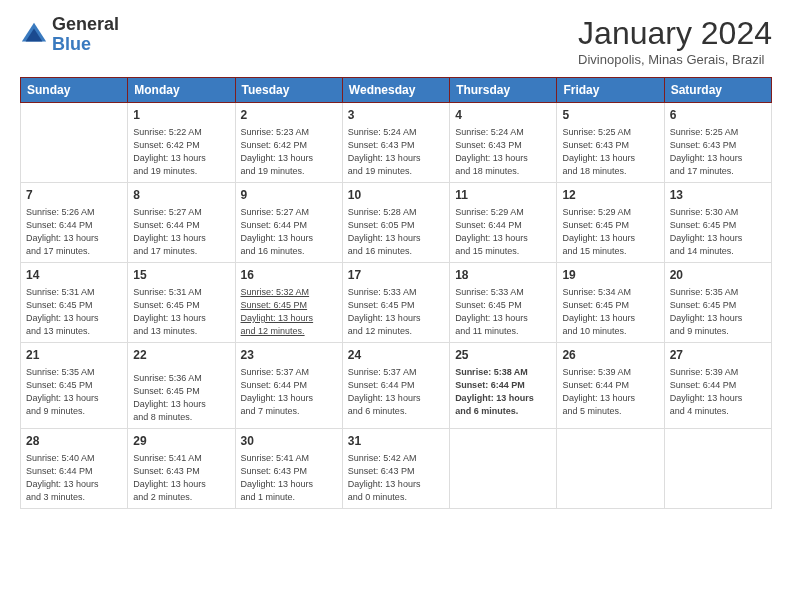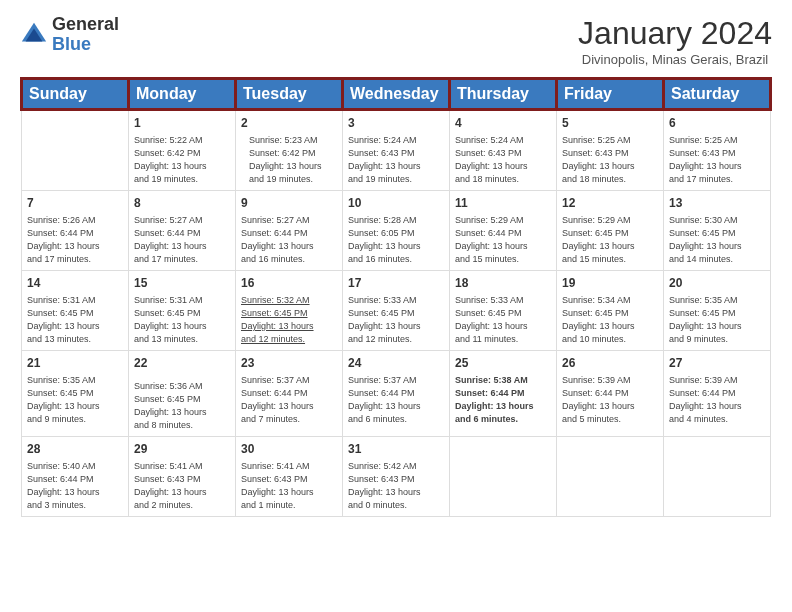--- a/index.html
+++ b/index.html
@@ -40,21 +40,21 @@
     .logo-blue {
       font-size: 18px;
       font-weight: bold;
       color: #3a7abf;
     }
     .logo-icon {
       width: 28px;
       height: 28px;
     }
     .title-block {
-      text-align: center;
+      text-align: left;
       margin-left: 12px;
     }
     .month-title {
       font-size: 32px;
       font-weight: normal;
       color: #333;
     }
     .subtitle {
       font-size: 13px;
       color: #555;
@@ -62,23 +62,23 @@
     .calendar-table {
       width: 100%;
       border-collapse: collapse;
       font-size: 10px;
     }
     .calendar-table th {
       background: #3a7abf;
       color: #fff;
       text-align: left;
       padding: 5px 6px;
-      font-size: 16px;
+      font-size: 12px;
       font-weight: bold;
-      border: 3px solid #7f1d1d;
+      border: 1px solid #7f1d1d;
     }
     .calendar-table td {
       border: 1px solid #ddd;
       vertical-align: top;
       padding: 4px 5px;
       width: calc(100% / 7);
       height: 78px;
       color: #333;
       font-size: 9.5px;
       line-height: 1.4;
@@ -137,21 +137,21 @@
           <td class="empty-cell"></td>
           <td>
             <span class="day-number">1</span>
             <div class="day-info" style="white-space: pre-line;">Sunrise: 5:22 AM
 Sunset: 6:42 PM
 Daylight: 13 hours
 and 19 minutes.</div>
           </td>
           <td>
             <span class="day-number">2</span>
-            <div class="day-info" style="white-space: pre-line; margin-left: 8px;">Sunrise: 5:23 AM
+            <div class="day-info" style="white-space: pre-line;">Sunrise: 5:23 AM
 Sunset: 6:42 PM
 Daylight: 13 hours
 and 19 minutes.</div>
           </td>
           <td>
             <span class="day-number">3</span>
             <div class="day-info" style="white-space: pre-line;">Sunrise: 5:24 AM
 Sunset: 6:43 PM
 Daylight: 13 hours
 and 19 minutes.</div>

